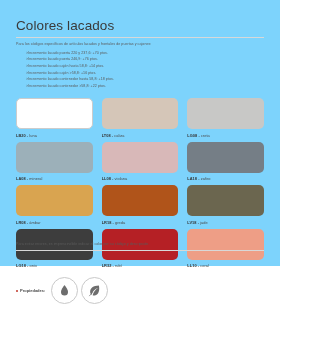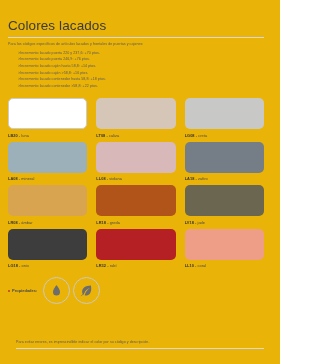--- a/index.html
+++ b/index.html
@@ -9,24 +9,24 @@
   body {
     width: 280px;
     height: 364px;
     background: #ffffff;
     font-family: "Liberation Sans", sans-serif;
     overflow: hidden;
     position: relative;
   }
   .page {
     width: 280px;
-    height: 364px;
-    background: #eab308;
+    height: 266px;
+    background: #7dd3fc;
     box-sizing: border-box;
-    padding: 18px 16px 0 8px;
+    padding: 18px 16px 0 16px;
     position: relative;
   }
   .page-title {
     font-size: 13.5px;
     font-weight: 400;
     color: #3a3a3a;
     letter-spacing: 0.1px;
     margin: 0 0 3px 0;
     padding-bottom: 3px;
     border-bottom: 0.7px solid #d8d8d8;

